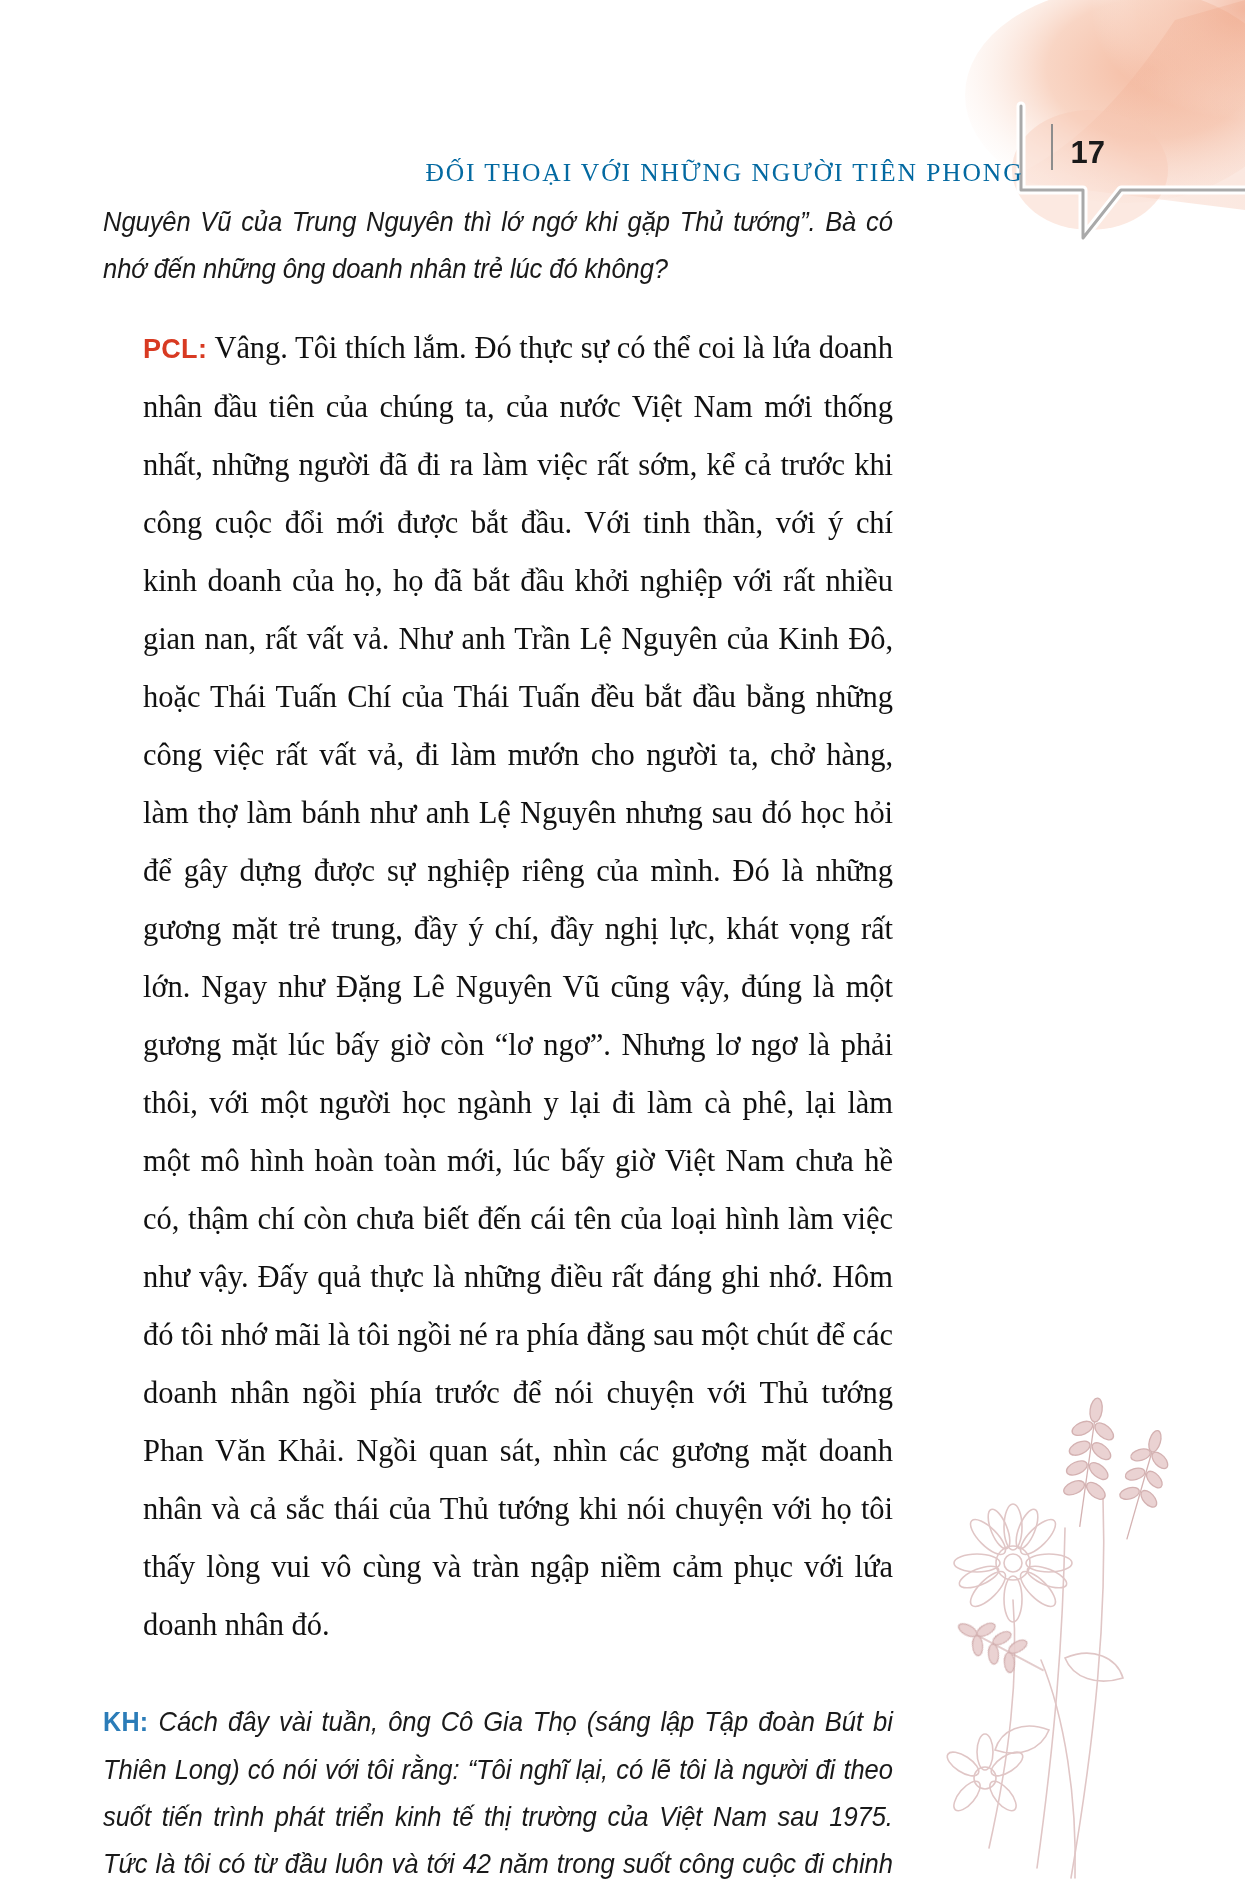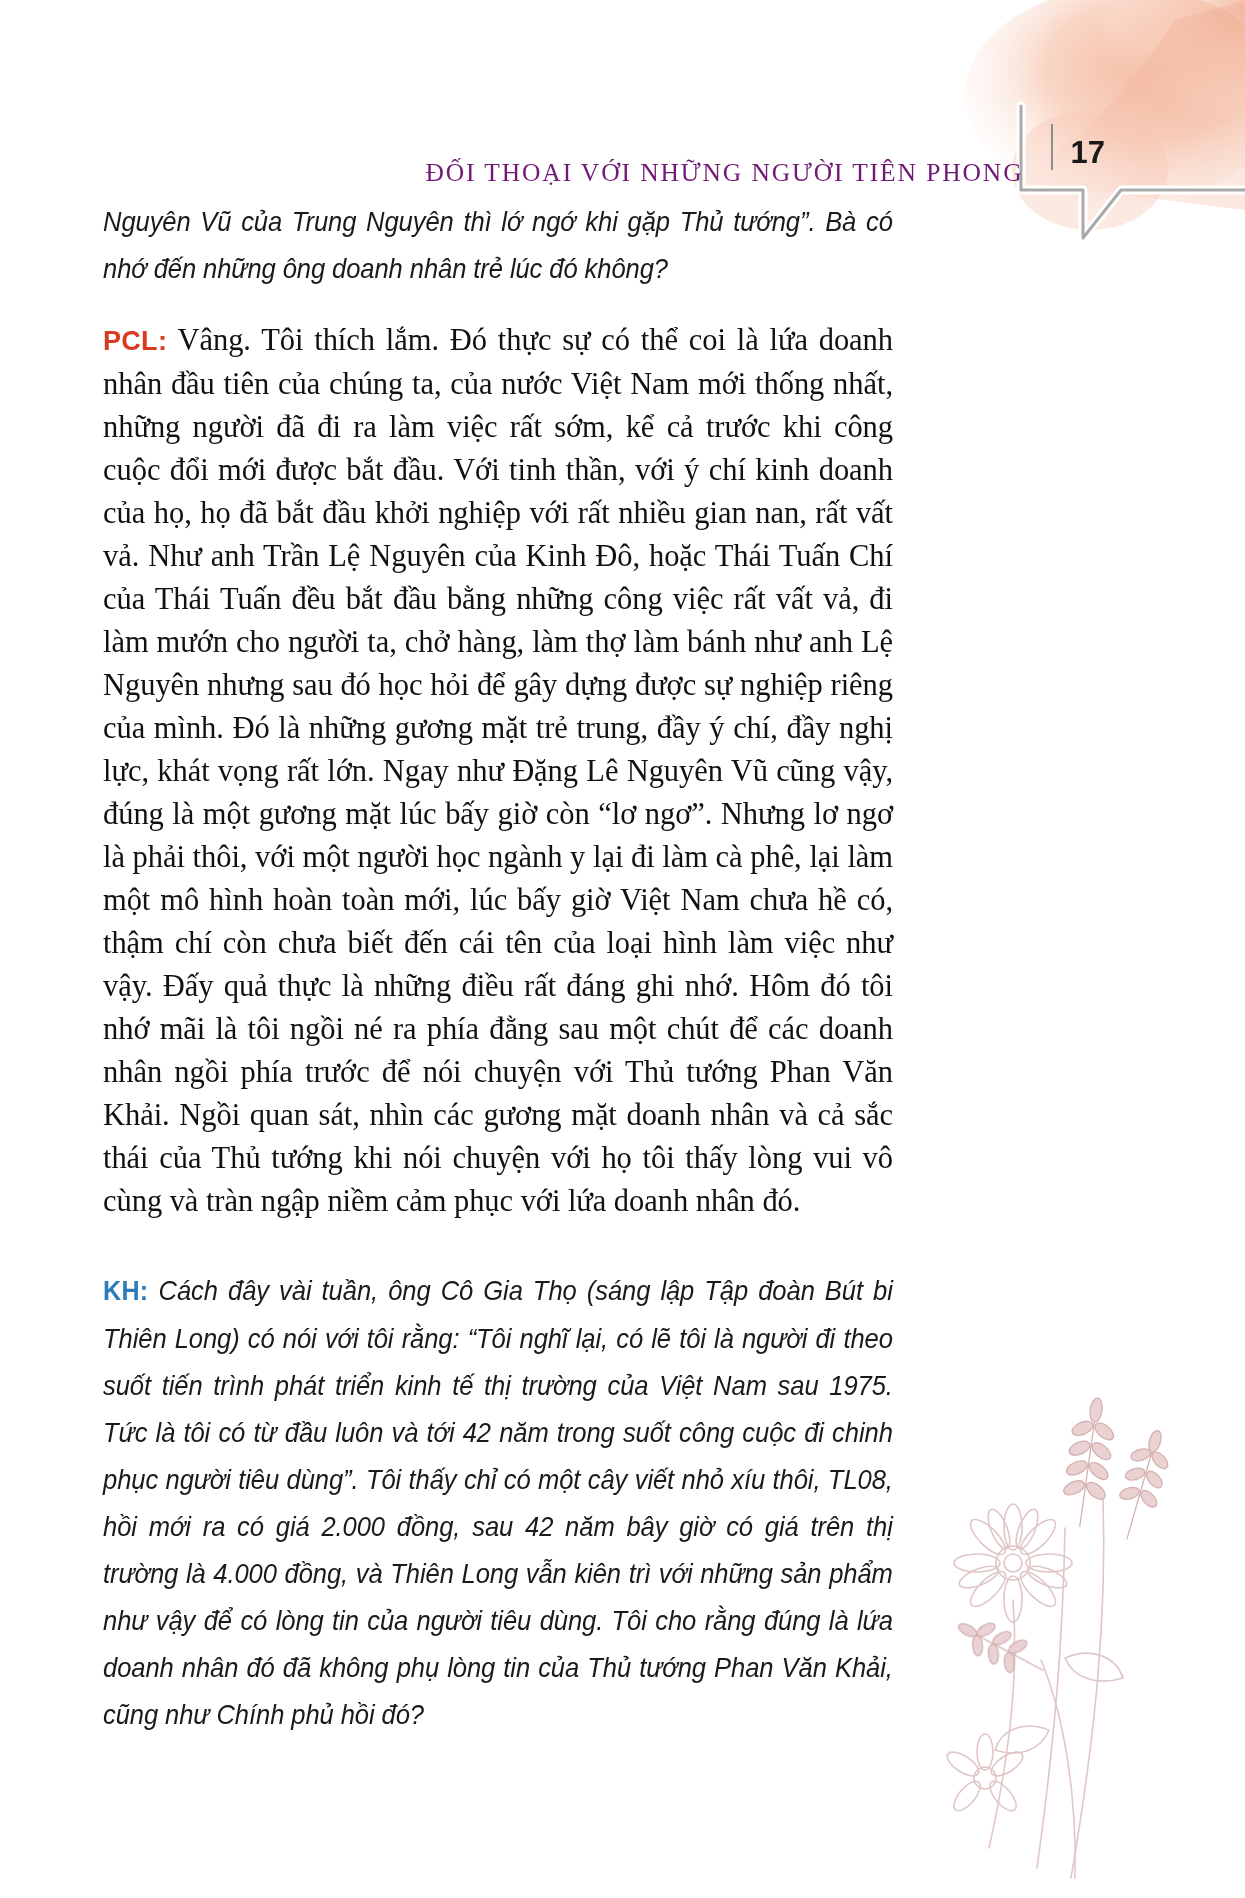--- a/index.html
+++ b/index.html
@@ -46,21 +46,21 @@
     height: 44px;
     display: flex;
     align-items: center;
     justify-content: flex-end;
     z-index: 3;
   }
   .header-title {
     font-family: "Liberation Serif", "DejaVu Serif", serif;
     font-size: 25.5px;
     letter-spacing: 1.9px;
-    color: #701a75;
+    color: #0369a1;
     white-space: nowrap;
     line-height: 1;
     padding-bottom: 2px;
     margin-top: 43px;
   }
   .header-divider {
     width: 2px;
     height: 46px;
     background: #8d8d8d;
     margin-left: 27px;
@@ -103,23 +103,24 @@
     transform: scaleX(0.93);
     transform-origin: left top;
     width: 107.5%;
     letter-spacing: -0.1px;
   }
 
   
   .a-para {
     font-family: "Liberation Serif", "DejaVu Serif", serif;
     font-size: 30.5px;
-    line-height: 43px;
+    line-height: 58px;
     color: #111111;
     letter-spacing: -0.05px;
+    margin-left: 40px;
   }
 
   .speaker-pcl {
     font-family: "Liberation Sans", "DejaVu Sans", sans-serif;
     font-weight: bold;
     font-style: normal;
     font-size: 27px;
     color: #d83a22;
     letter-spacing: 0.3px;
   }

